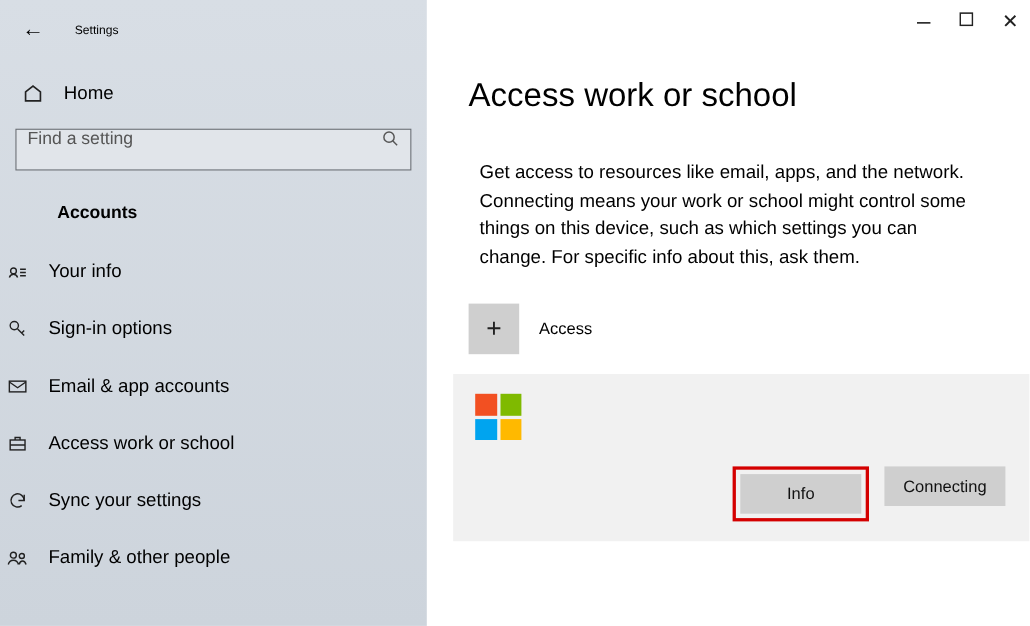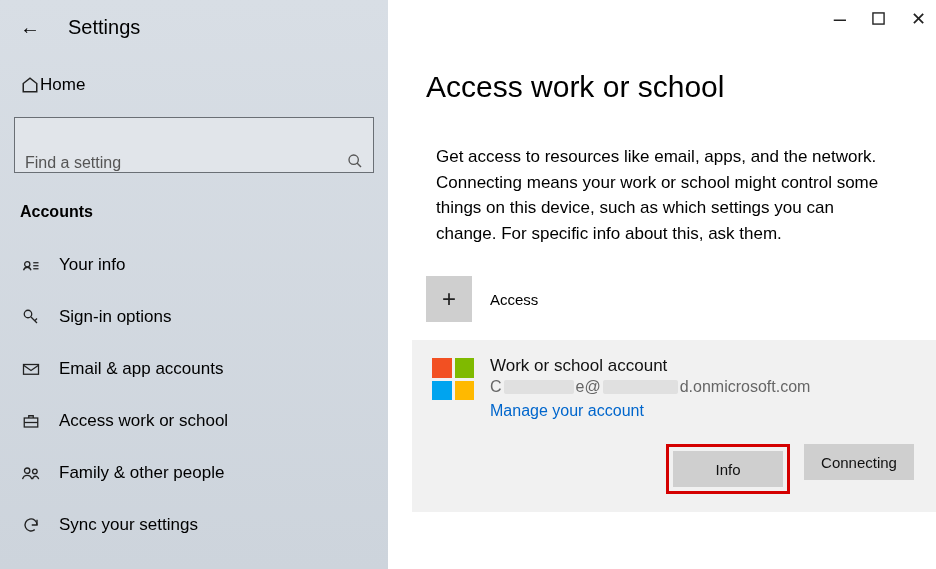--- a/index.html
+++ b/index.html
@@ -25,65 +25,67 @@
     .sidebar-top {
       display: flex;
       align-items: center;
       padding: 0 20px 20px 20px;
     }
     .back-arrow {
       font-size: 20px;
       margin-right: 28px;
     }
     .settings-title {
-      font-size: 20px;
+      font-size: 11px;
       text-align: center;
     }
     .home-row {
       display: flex;
       align-items: center;
       padding: 16px 20px;
+      gap: 18px;
       font-size: 17px;
     }
     .icon-slot {
       width: 20px;
       display: inline-flex;
       justify-content: center;
       align-items: center;
       font-size: 17px;
       color: #202020;
     }
     .search-box {
       margin: 6px 14px 20px 14px;
       border: 1px solid #6a6f75;
       background: #e1e5ea;
       display: flex;
-      align-items: flex-end;
-      height: 56px;
+      align-items: flex-start;
+      height: 38px;
       padding: 0 10px;
     }
     .search-box input {
       flex: 1;
       border: none;
       background: transparent;
       font-size: 16px;
       color: #555;
       outline: none;
     }
     .search-box input::placeholder { color: #555; }
     .accounts-header {
       padding: 10px 20px 18px 20px;
       font-weight: 600;
       font-size: 16px;
+      margin-left: 32px;
     }
     .nav-item {
       display: flex;
       align-items: center;
       gap: 18px;
-      padding: 16px 21px;
+      padding: 16px 6px;
       font-size: 17px;
       cursor: pointer;
     }
     
     .main {
       flex: 1;
       position: relative;
       padding: 0 24px;
     }
     .win-controls {
@@ -244,37 +246,37 @@
           <rect x="3" y="6" width="18" height="12"></rect>
           <path d="M9 6V3h6v3"></path>
           <line x1="3" y1="12" x2="21" y2="12"></line>
         </svg>
     </span>
     <span>Access work or school</span>
   </div>
 
   <div class="nav-item">
     <span class="icon-slot">
+      <svg width="18" height="18" viewBox="0 0 24 24" fill="none" stroke="#222" stroke-width="1.8">
+          <path d="M20 12a8 8 0 1 0-3 6.2"></path>
+          <path d="M20 5v7h-7"></path>
+        </svg>
+    </span>
+    <span>Sync your settings</span>
+  </div>
+
+  <div class="nav-item">
+    <span class="icon-slot">
       <svg width="20" height="16" viewBox="0 0 26 20" fill="none" stroke="#222" stroke-width="1.7">
           <circle cx="8" cy="7" r="3.5"></circle>
           <circle cx="18" cy="8" r="3"></circle>
           <path d="M2 18c1-4 3-5 6-5s5 1 6 5M15 18c.5-3 2-4 4-4s3 1 4 4"></path>
         </svg>
     </span>
     <span>Family &amp; other people</span>
-  </div>
-
-  <div class="nav-item">
-    <span class="icon-slot">
-      <svg width="18" height="18" viewBox="0 0 24 24" fill="none" stroke="#222" stroke-width="1.8">
-          <path d="M20 12a8 8 0 1 0-3 6.2"></path>
-          <path d="M20 5v7h-7"></path>
-        </svg>
-    </span>
-    <span>Sync your settings</span>
   </div>
 </div>
 
 <div class="main">
   <div class="win-controls">
     <span style="font-size:22px; line-height:10px;">–</span>
     <span>
       <svg width="13" height="13" viewBox="0 0 14 14" fill="none" stroke="#222" stroke-width="1.5">
           <rect x="1" y="1" width="12" height="12"></rect>
         </svg>
@@ -292,31 +294,20 @@
   </div>
 
   <div class="account-card">
     <div class="account-head">
       <div class="ms-logo">
         <div class="sq1"></div>
           <div class="sq2"></div>
           <div class="sq3"></div>
           <div class="sq4"></div>
       </div>
-      <div class="account-text">
-        <div class="account-title">Work or school account</div>
-        <div class="account-email">
-          <span>C</span>
-          <span class="redact" style="width:70px;"></span>
-          <span>e@</span>
-          <span class="redact" style="width:75px;"></span>
-          <span>d.onmicrosoft.com</span>
-        </div>
-        <div class="manage-link">Manage your account</div>
-      </div>
     </div>
     <div class="account-actions">
       <span class="info-highlight">
         <button class="btn">Info</button>
       </span>
       <button class="btn">Connecting</button>
     </div>
   </div>
 </div>
 

